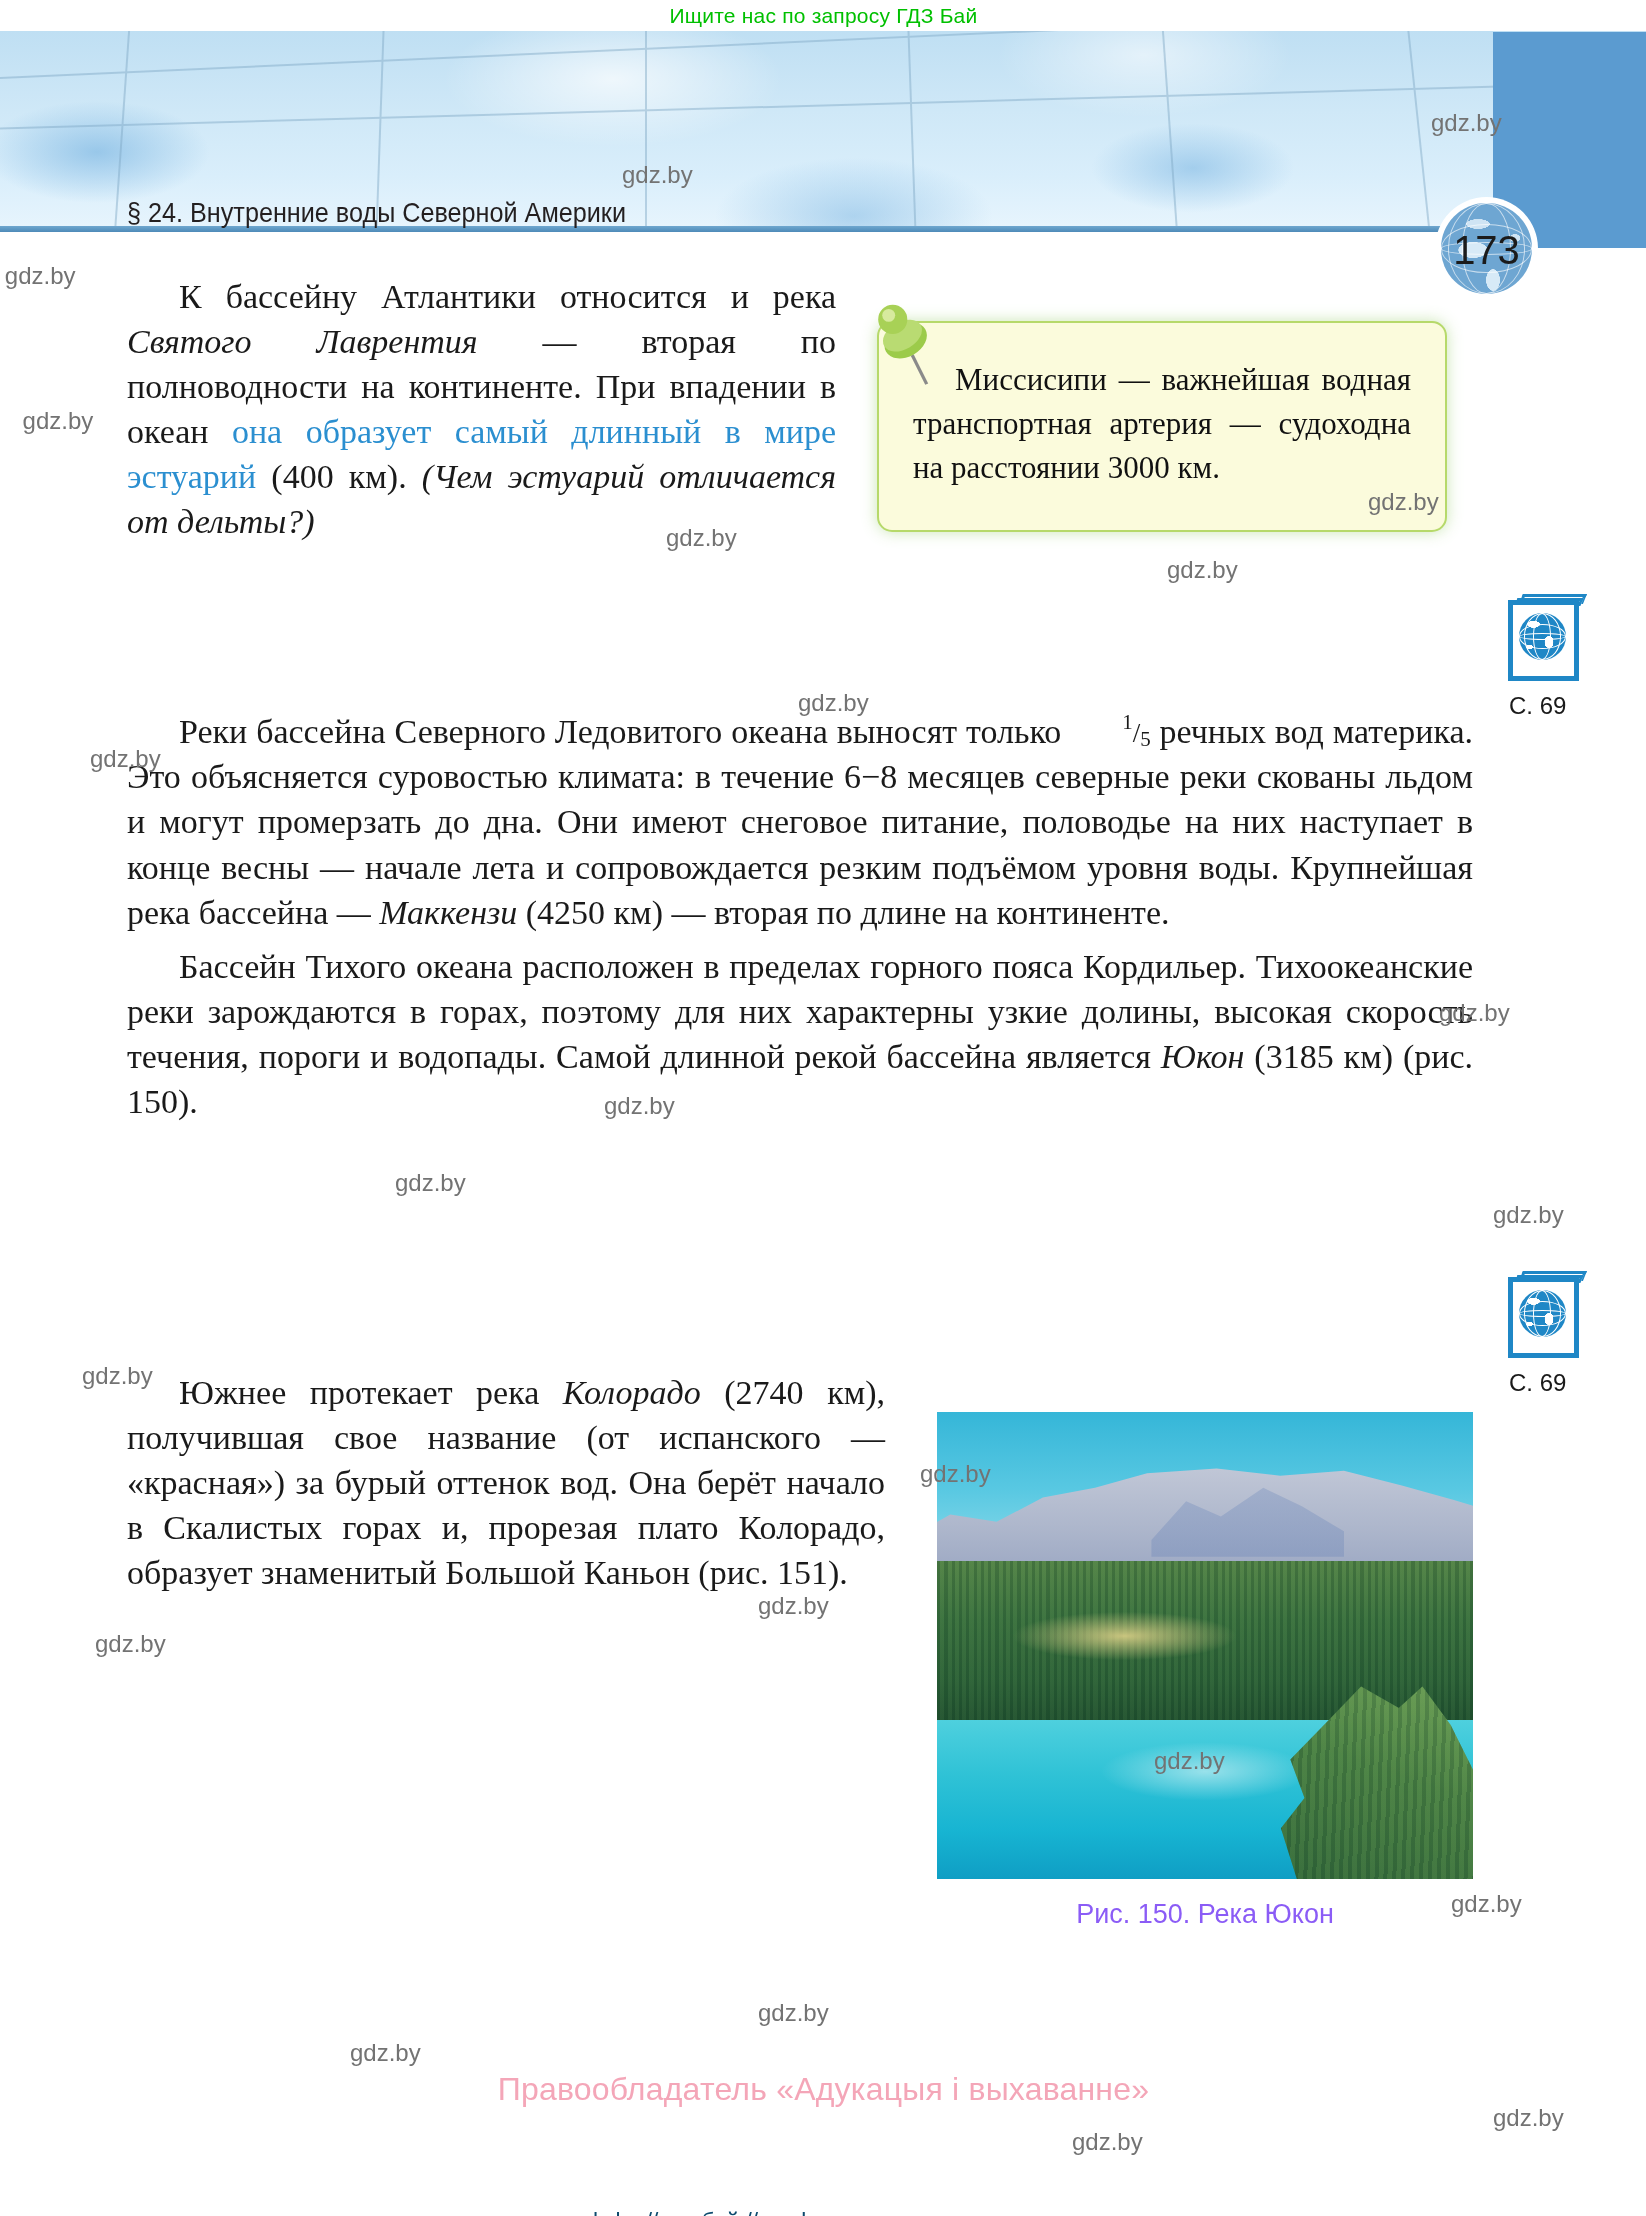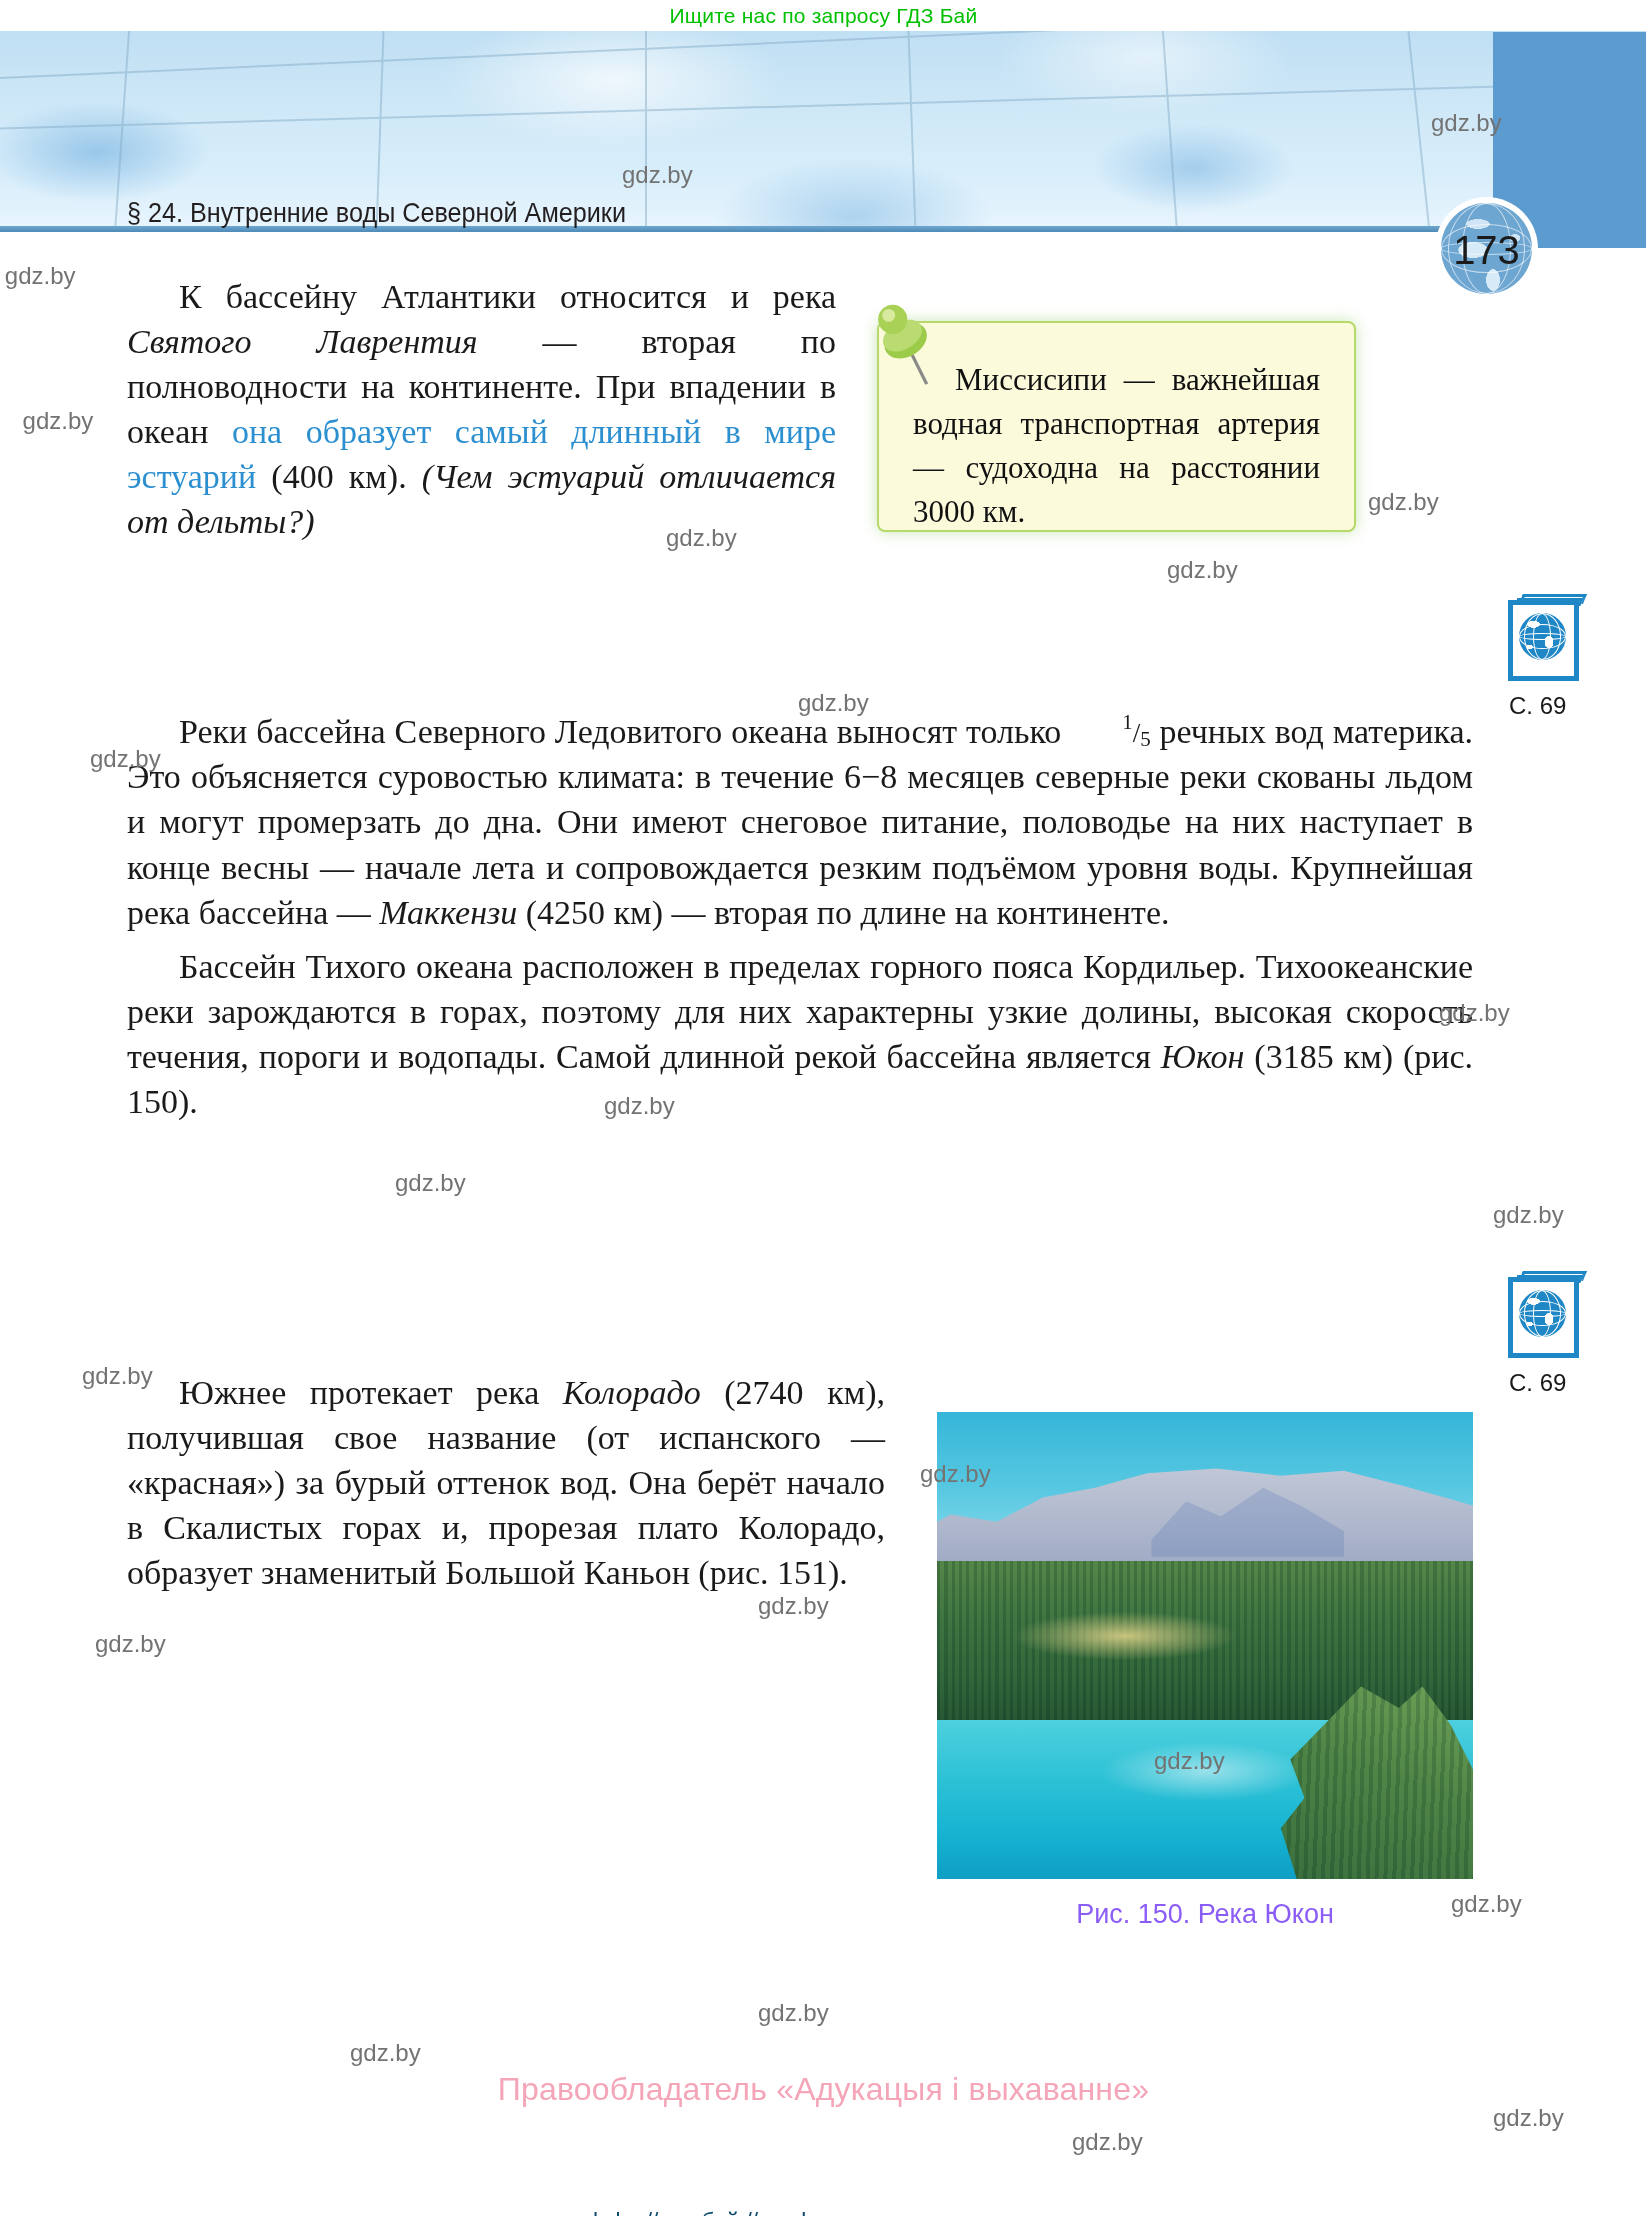--- a/index.html
+++ b/index.html
@@ -107,24 +107,24 @@
   p{margin:0;text-indent:0;}
   p.ind{text-indent:52px;}
   .it{font-style:italic;}
   .blue{color:#2b8fd0;}
   .frac{display:inline-block;font-size:27px;vertical-align:.05em;}
   .frac sup{font-size:21px;vertical-align:.62em;}
   .frac sub{font-size:21px;vertical-align:-.18em;}
 
   
   .callout{
-    position:absolute;left:877px;top:321px;width:479px;height:211px;
+    position:absolute;left:877px;top:321px;width:570px;height:211px;
     background:#fbfbdc;
     border:2.4px solid #b6d96a;
-    border-radius:8px;
+    border-radius:15px;
     box-shadow:0 0 14.5px rgba(140,200,90,.45);
     box-sizing:border-box;
     padding:35px 34px 0 34px;
     font-size:31px;line-height:1.42;color:#111;
     text-align:justify;
     font-family:"Liberation Serif", serif;
   }
   .callout .ind{text-indent:42px;}
   .pin{position:absolute;left:870px;top:300px;width:73px;height:89px;z-index:5;}
 

